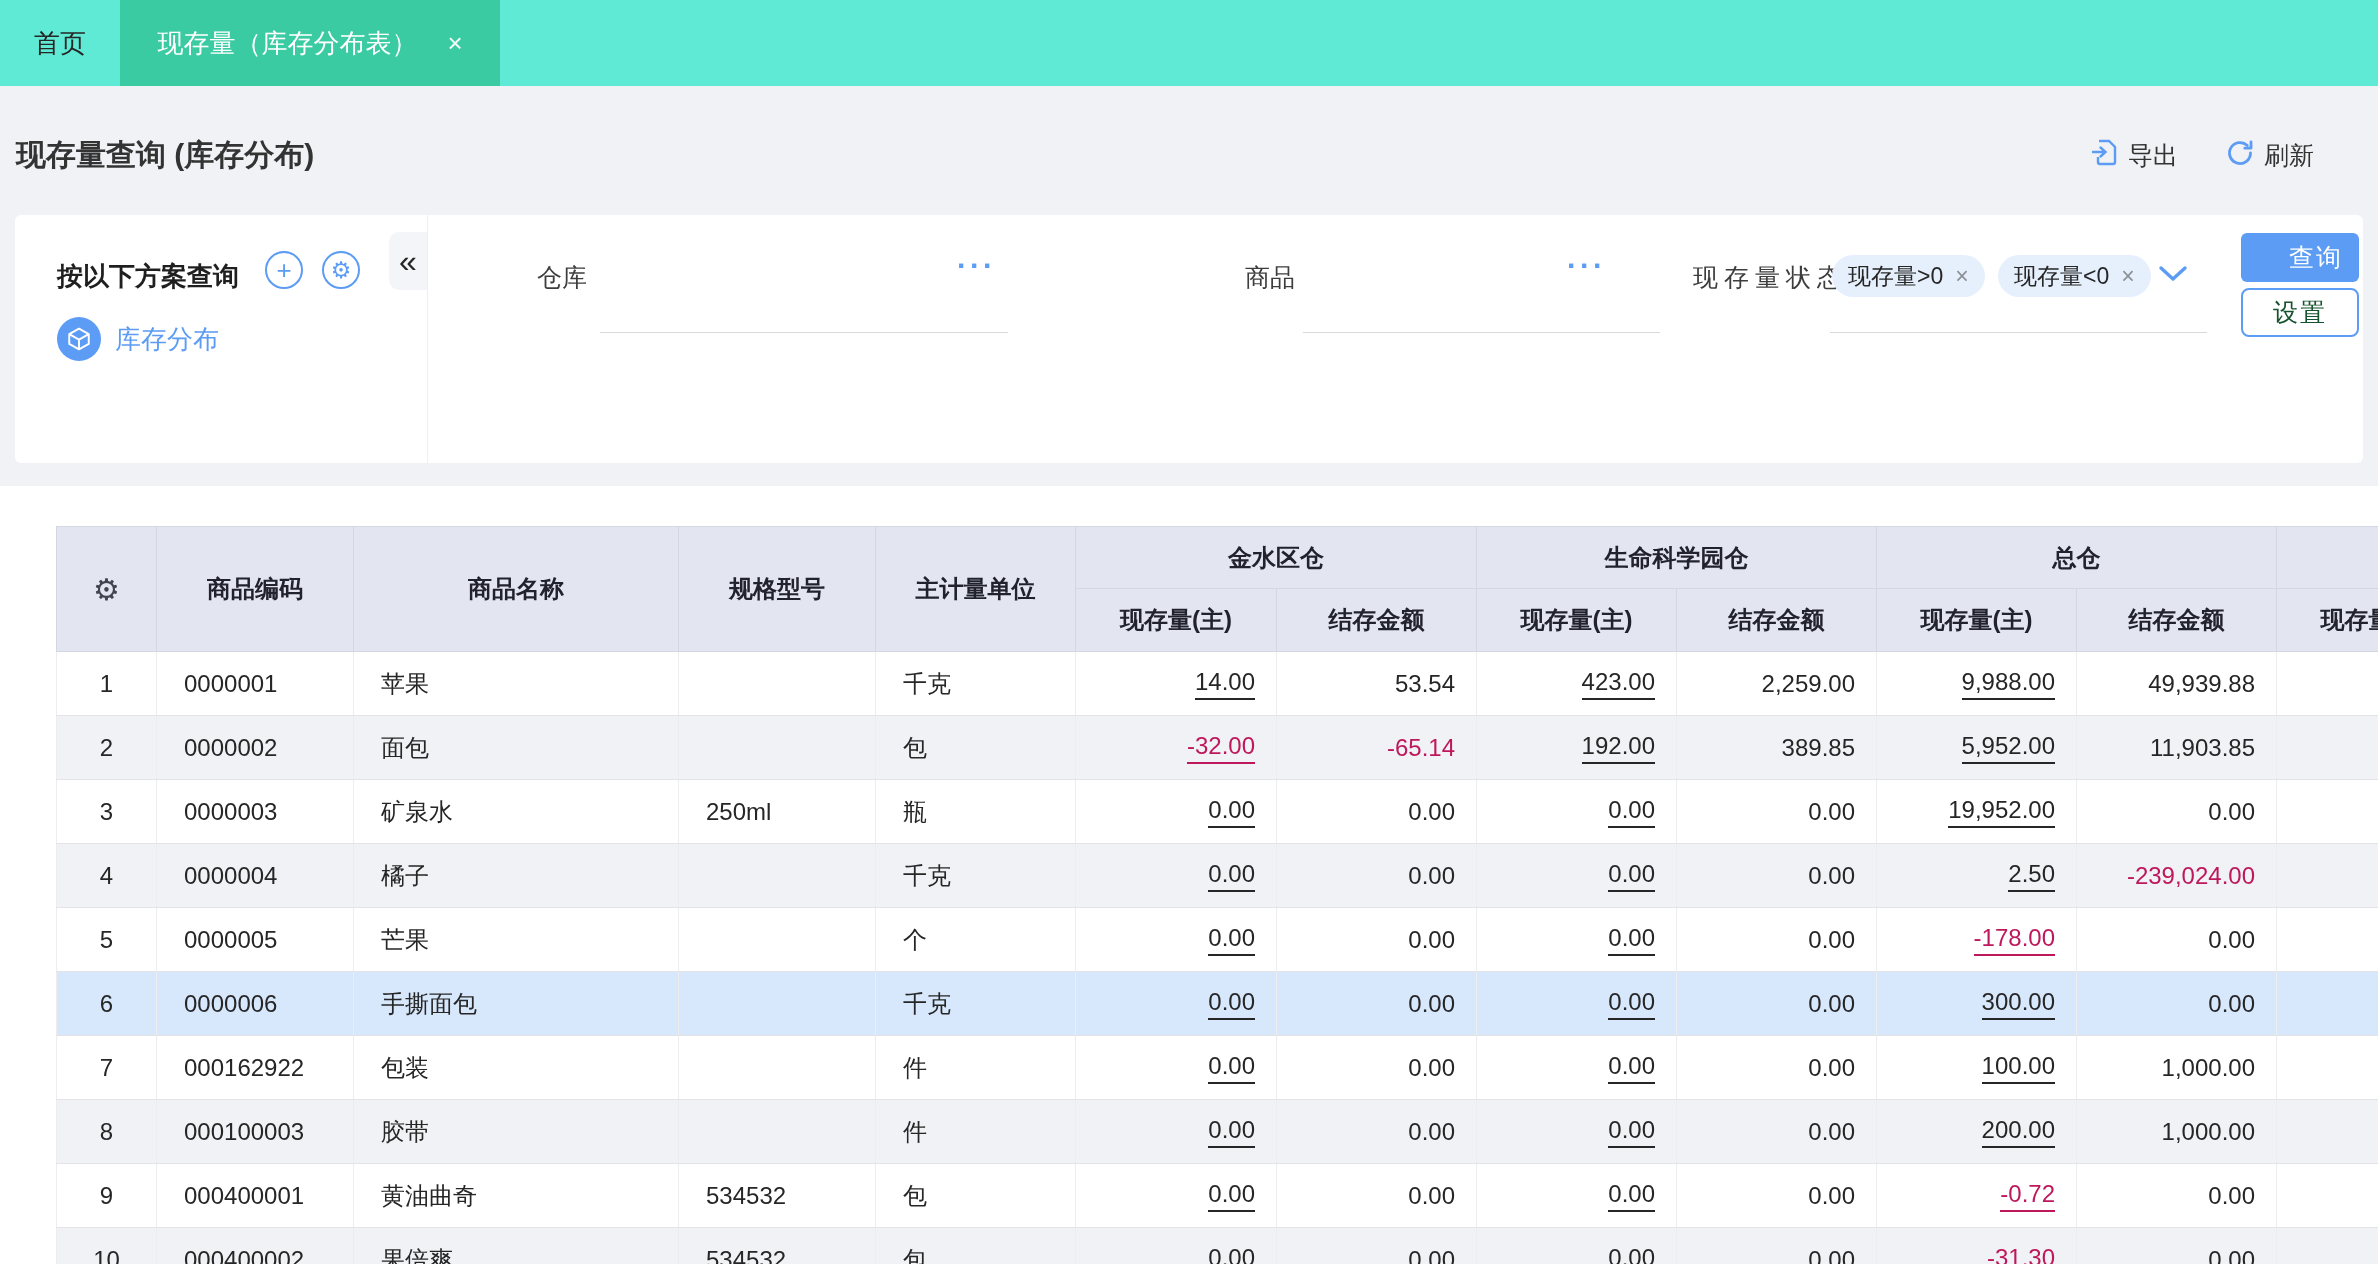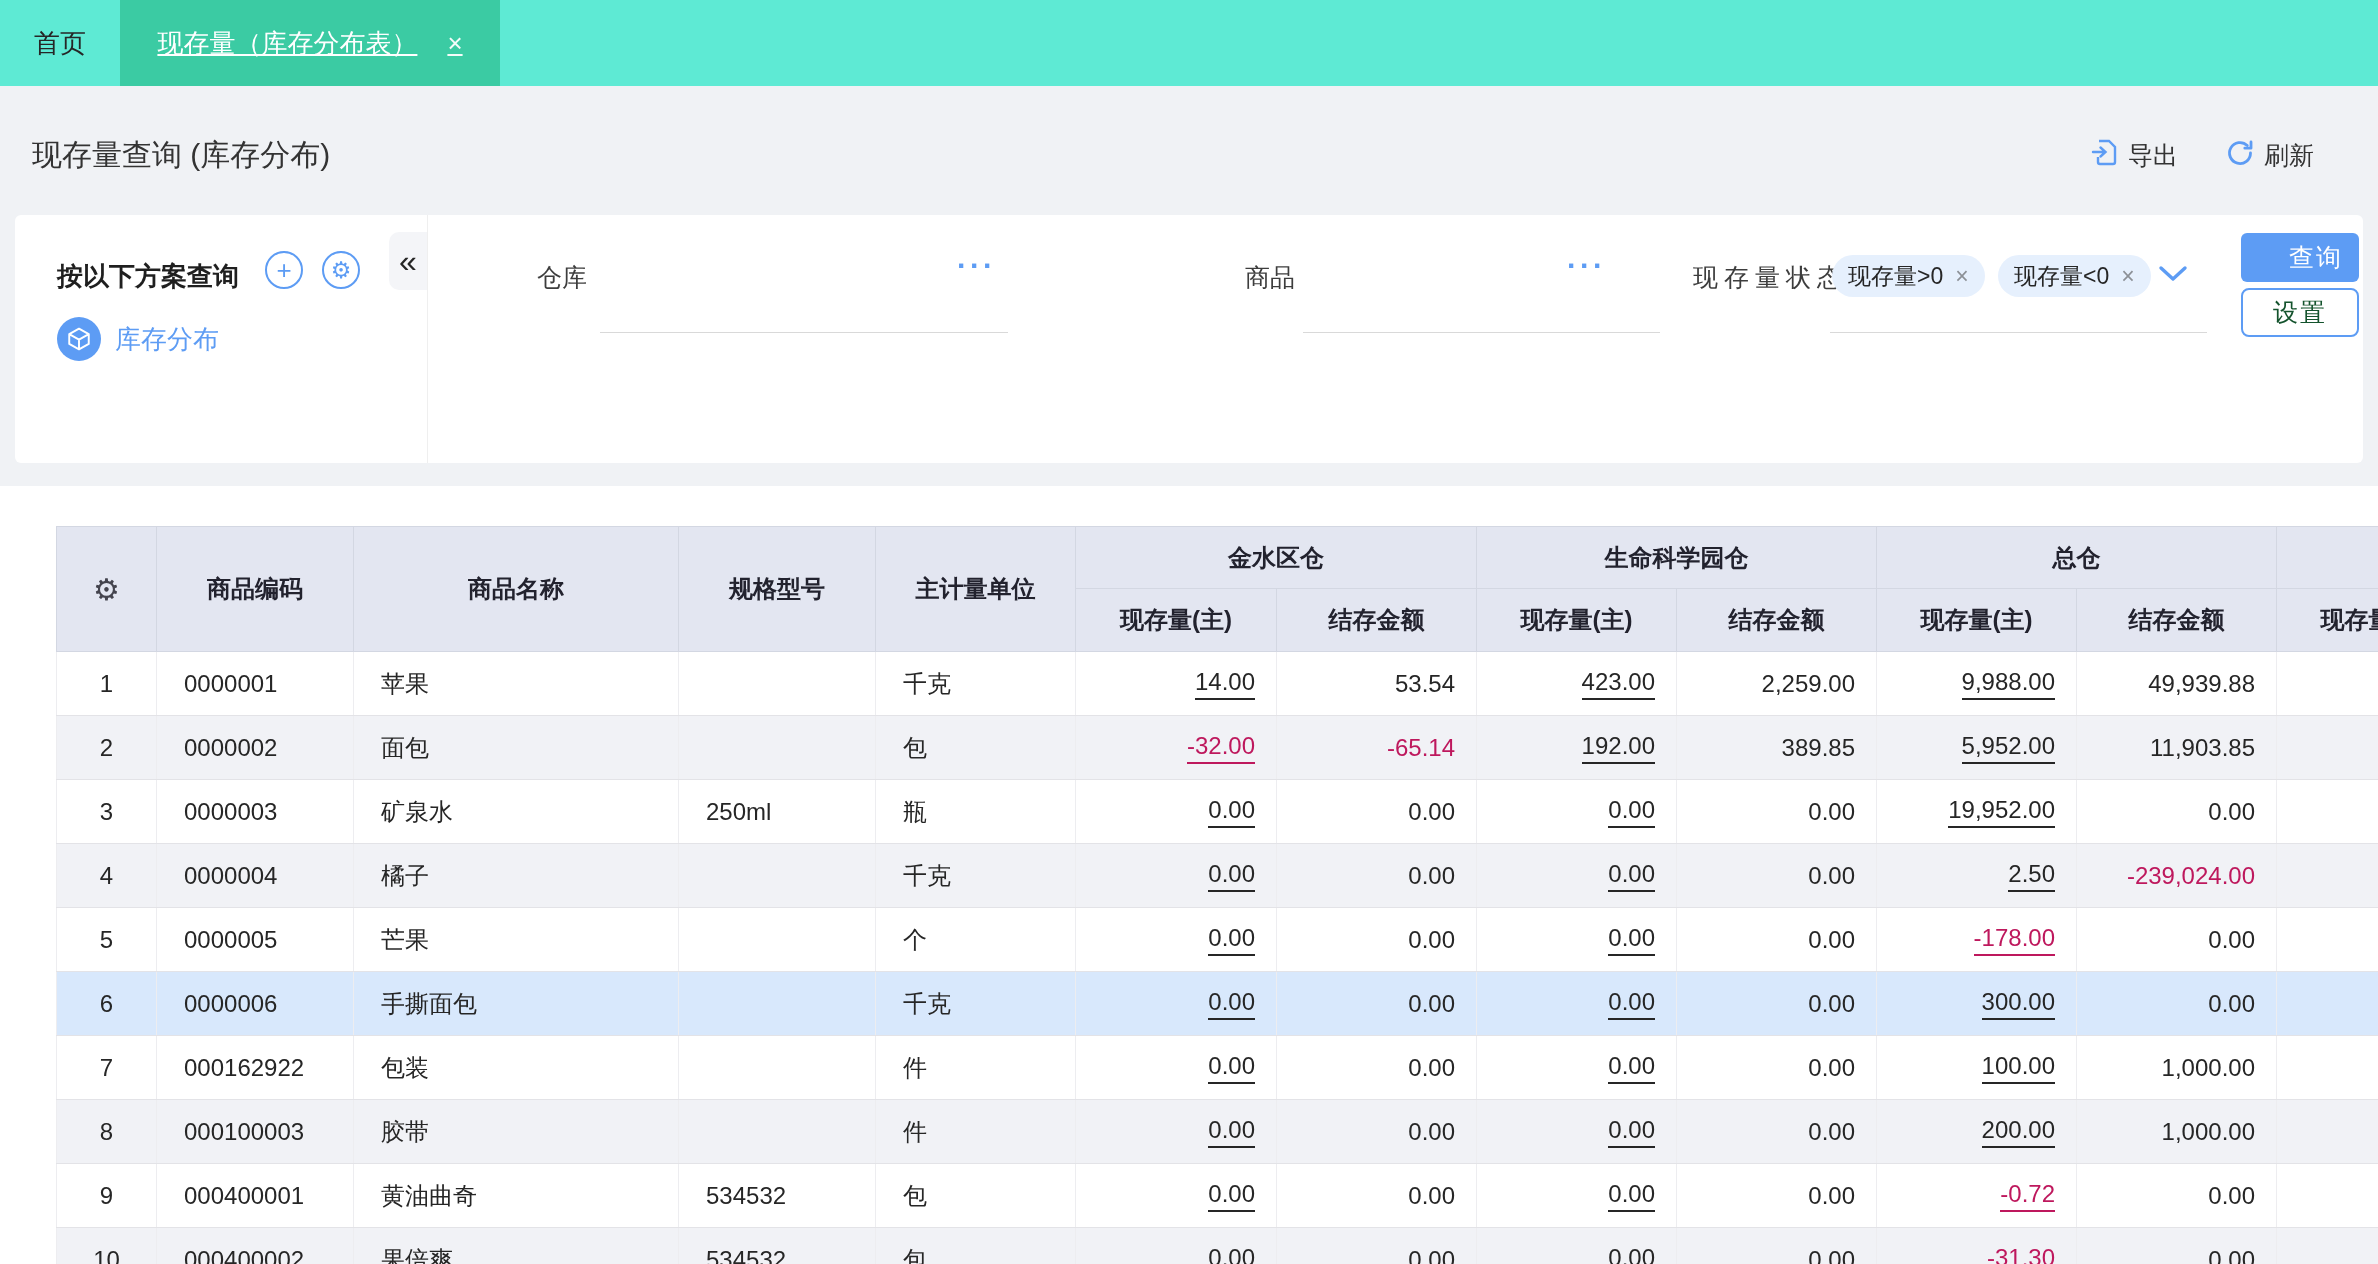--- a/index.html
+++ b/index.html
@@ -4,27 +4,27 @@
 <style>
   html,body{margin:0;padding:0;width:2378px;height:1264px;overflow:hidden;
     font-family:"Liberation Sans","DejaVu Sans",sans-serif;background:#F0F2F5;}
   *{box-sizing:border-box;}
 
   
   .tabbar{height:86px;background:#5eead4;display:flex;align-items:stretch;}
   .tab-home{width:120px;display:flex;align-items:center;justify-content:center;
     font-size:26px;color:#262626;cursor:pointer;}
   .tab-active{width:380px;background:#3BCBA3;color:#fff;display:flex;align-items:center;
-    justify-content:center;gap:30px;font-size:26px;cursor:pointer;text-decoration:underline;}
+    justify-content:center;gap:30px;font-size:26px;cursor:pointer;}
   .tab-close{font-size:26px;line-height:1;opacity:.95;cursor:pointer;}
 
   
   .titlebar{height:129px;background:#F0F2F5;display:flex;align-items:center;
     justify-content:space-between;padding:10px 64px 0 16px;}
-  .page-title{font-size:30px;font-weight:400;color:#333;margin:16px;}
+  .page-title{font-size:30px;font-weight:700;color:#333;margin:0;}
   .actions{display:flex;align-items:center;gap:48px;}
   .action{display:flex;align-items:center;gap:10px;font-size:25px;color:#333;cursor:pointer;}
 
   
   .filter-card{position:relative;margin:0 15px;height:248px;background:#fff;border-radius:6px;}
   .scheme-pane{position:absolute;left:0;top:0;bottom:0;width:413px;border-right:1px solid #EFEFEF;}
   .scheme-title{position:absolute;left:42px;top:44px;font-size:26px;font-weight:bold;color:#1F1F1F;}
   .circle-icon{position:absolute;top:36px;width:38px;height:38px;border-radius:50%;
     border:2px solid #5D9CF4;color:#5D9CF4;display:flex;align-items:center;justify-content:center;
     font-size:26px;line-height:1;cursor:pointer;background:#fff;}

